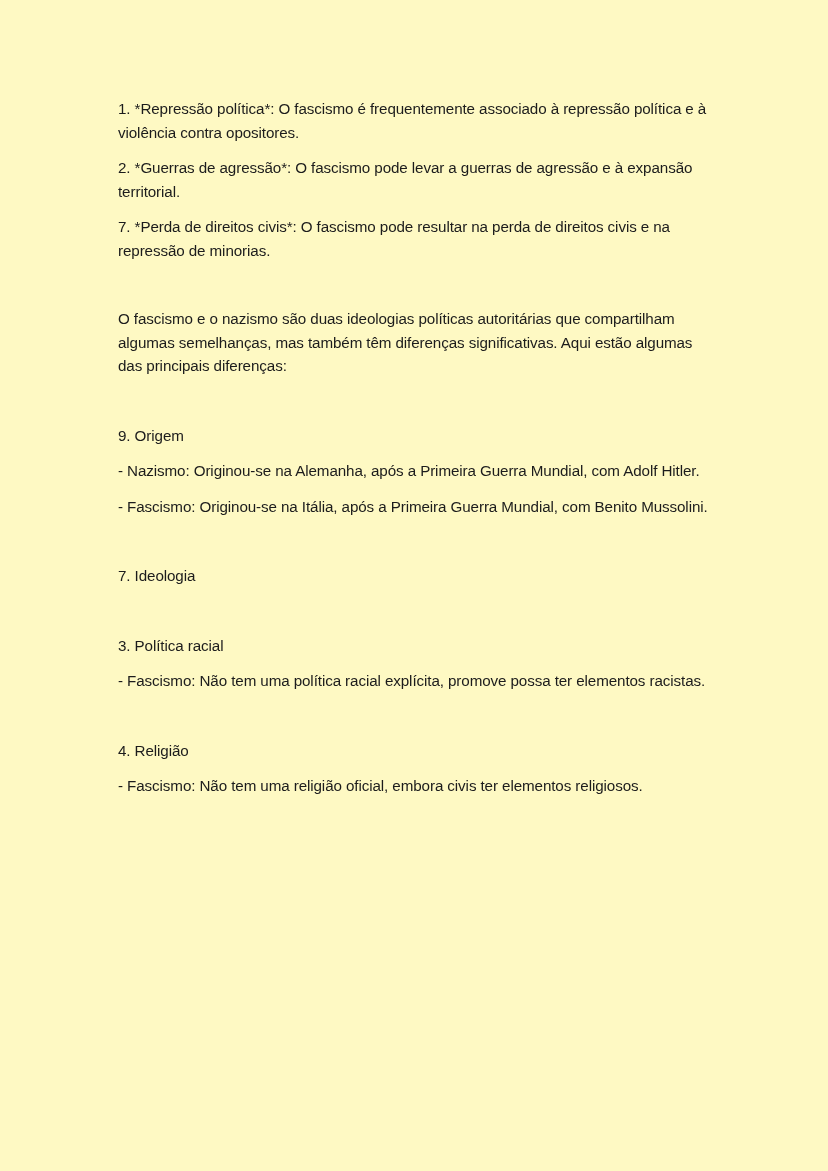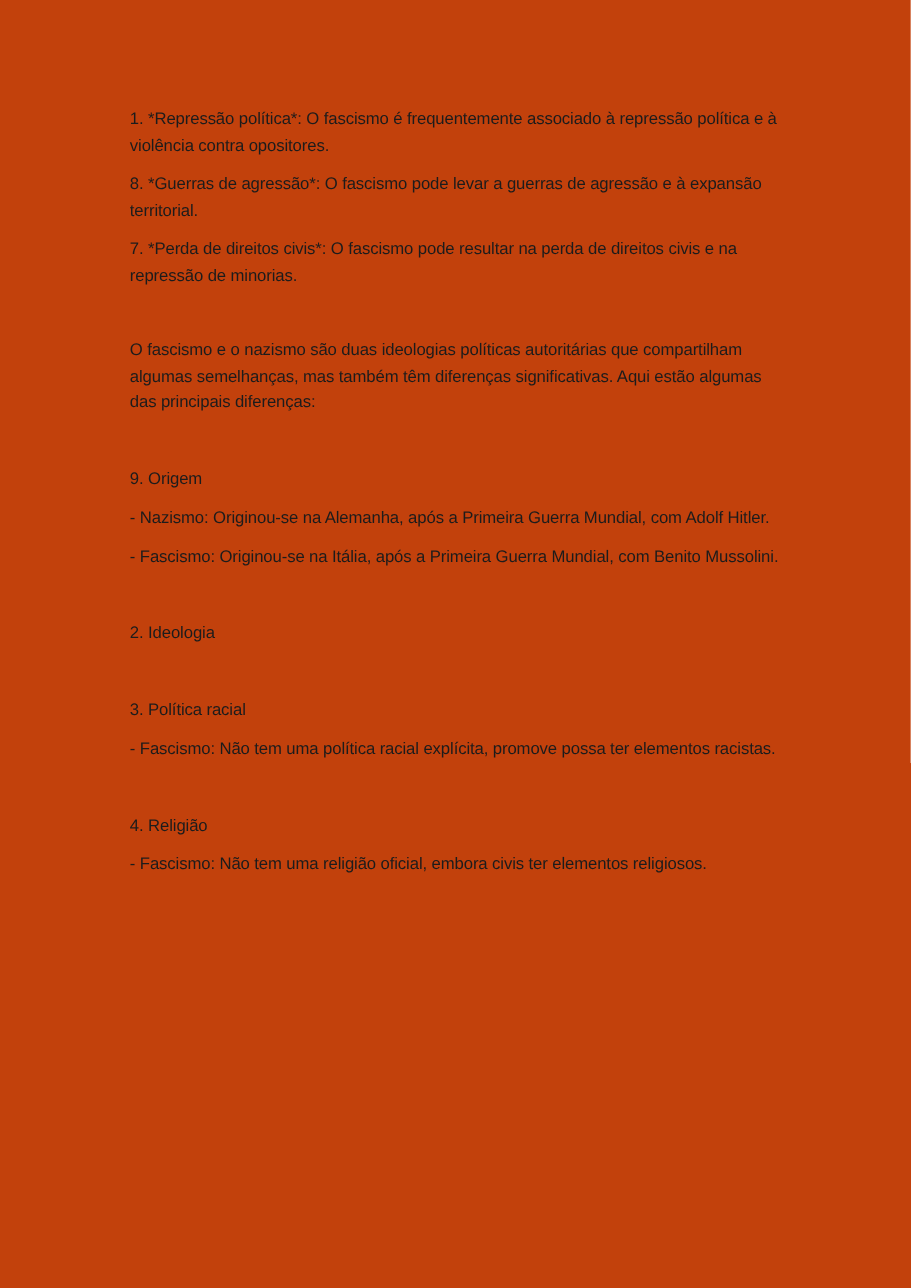--- a/index.html
+++ b/index.html
@@ -14,21 +14,21 @@
       position: relative;
       font-family: "Liberation Sans", "DejaVu Sans", sans-serif;
       color: #1c1c1c;
     }
     .page {
       position: absolute;
       left: 0;
       top: 0;
       width: 828px;
       height: 1171px;
-      background: #c2410c;
+      background: #fef9c3;
     }
     .content {
       position: absolute;
       left: 118px;
       top: 97px;
       width: 600px;
       font-size: 15.2px;
       line-height: 23.5px;
       letter-spacing: -0.1px;
     }
@@ -45,36 +45,36 @@
       margin: 0 0 12px 0;
     }
   </style>
 </head>
 <body>
 
 <div class="page">
   <div class="content">
 
     <p class="para">1. *Repressão política*: O fascismo é frequentemente associado à repressão política e à violência contra opositores.</p>
-    <p class="para">8. *Guerras de agressão*: O fascismo pode levar a guerras de agressão e à expansão territorial.</p>
+    <p class="para">2. *Guerras de agressão*: O fascismo pode levar a guerras de agressão e à expansão territorial.</p>
     <p class="para">7. *Perda de direitos civis*: O fascismo pode resultar na perda de direitos civis e na repressão de minorias.</p>
 
     <div class="gap-large"></div>
 
     <p class="para">O fascismo e o nazismo são duas ideologias políticas autoritárias que compartilham algumas semelhanças, mas também têm diferenças significativas. Aqui estão algumas das principais diferenças:</p>
 
     <div class="gap-section"></div>
 
     <p class="heading">9. Origem</p>
     <p class="para">- Nazismo: Originou-se na Alemanha, após a Primeira Guerra Mundial, com Adolf Hitler.</p>
     <p class="para">- Fascismo: Originou-se na Itália, após a Primeira Guerra Mundial, com Benito Mussolini.</p>
 
     <div class="gap-section"></div>
 
-    <p class="heading">2. Ideologia</p>
+    <p class="heading">7. Ideologia</p>
 
     <div class="gap-section"></div>
 
     <p class="heading">3. Política racial</p>
     <p class="para">- Fascismo: Não tem uma política racial explícita, promove possa ter elementos racistas.</p>
 
     <div class="gap-section"></div>
 
     <p class="heading">4. Religião</p>
     <p class="para">- Fascismo: Não tem uma religião oficial, embora civis ter elementos religiosos.</p>

